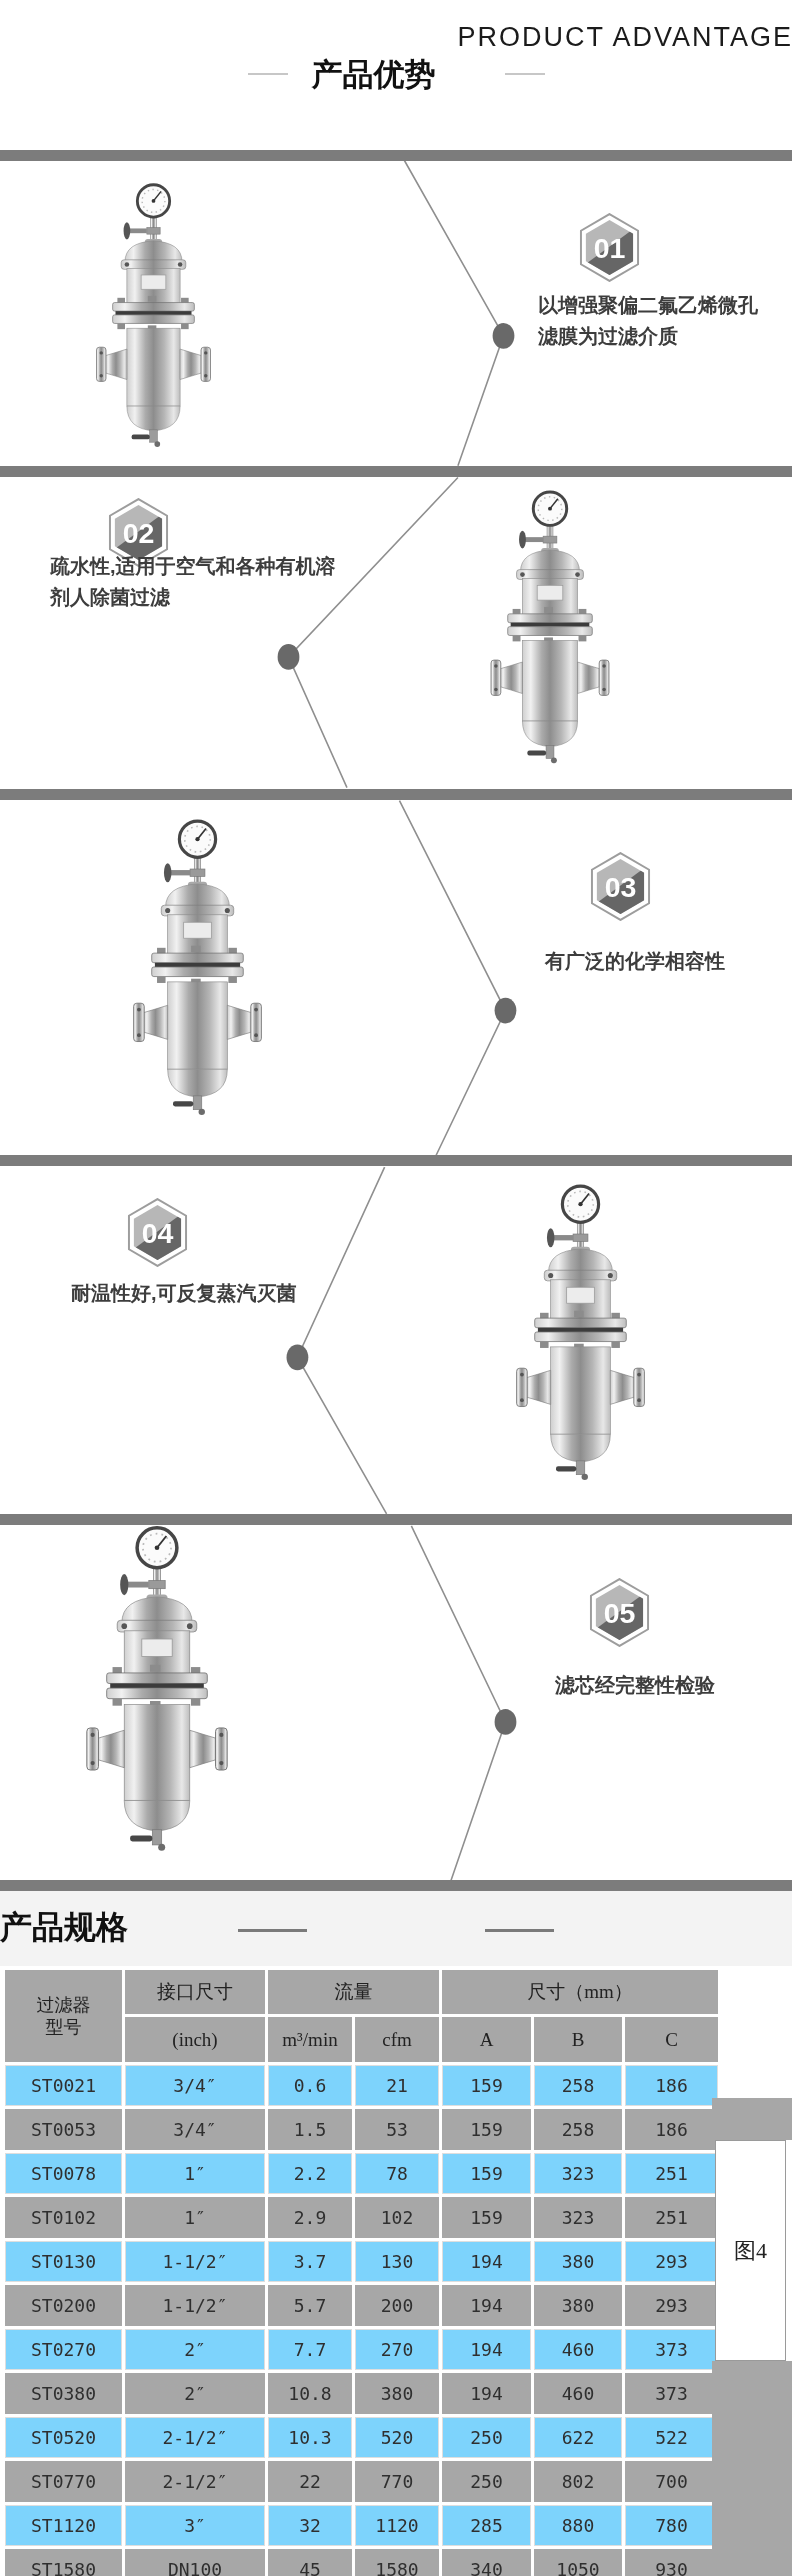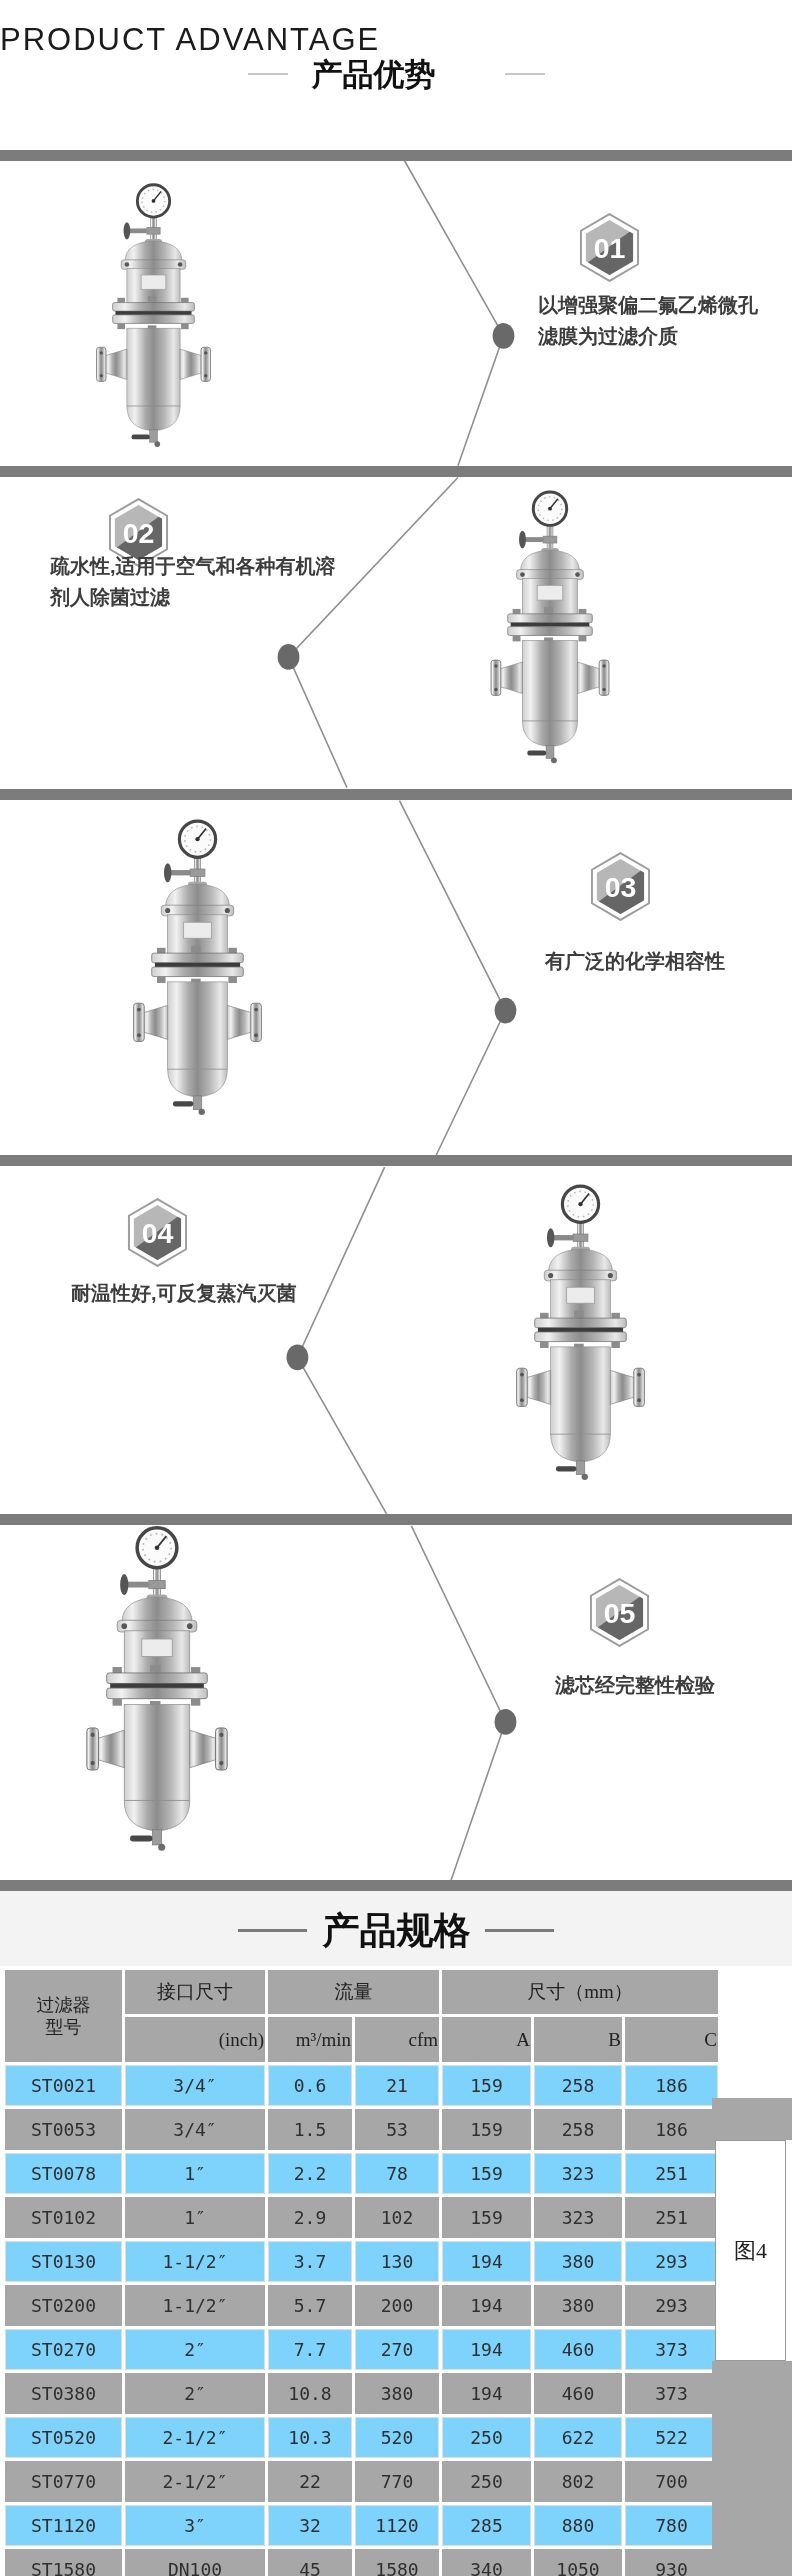--- a/index.html
+++ b/index.html
@@ -1,21 +1,21 @@
 <!DOCTYPE html>
 <html><head>
 <meta charset="utf-8">
 <style>
   html,body{margin:0;padding:0;background:#ffffff;}
   #page{position:relative;width:793px;height:2576px;background:#ffffff;overflow:hidden;
         font-family:"Liberation Sans",sans-serif;}
   .abs{position:absolute;}
 
   
-  .title-en{left:0;top:22px;width:793px;text-align:left;font-size:31px;letter-spacing:2px;
+  .title-en{left:0;top:22px;width:793px;text-align:right;font-size:27px;letter-spacing:2px;
             color:#1b1b1b;font-weight:400;}
   .title-zh{left:0;top:54px;width:747px;text-align:center;font-size:31px;font-weight:bold;color:#111;}
   .zh-dash{height:2px;background:#c7c7c7;top:73px;width:40px;}
   .zh-dash.l{left:248px;} .zh-dash.r{left:505px;}
 
   
   .sep{left:0;width:793px;height:11px;background:#7c7c7c;}
 
   
   #zigzag{left:0;top:0;pointer-events:none;}
@@ -27,31 +27,31 @@
   .badge text{font-family:"Liberation Sans",sans-serif;font-size:29px;font-weight:bold;fill:#ffffff;}
 
   
   .adv-text{font-size:20px;line-height:31px;color:#3d3d3d;font-weight:600;white-space:nowrap;}
 
   
   .product{overflow:visible;}
 
   
   .spec-band{left:0;top:1891px;width:793px;height:75px;background:#f3f3f3;}
-  .spec-title{left:0;top:1906px;width:793px;text-align:center;font-size:37px;font-weight:bold;color:#111;}
+  .spec-title{left:0;top:1906px;width:793px;text-align:left;font-size:32px;font-weight:bold;color:#111;}
   .spec-dash{height:3px;background:#7a7a7a;top:1929px;width:69px;}
   .spec-dash.l{left:238px;} .spec-dash.r{left:485px;}
 
   
   #spec-table-wrap{left:2px;top:1967px;width:709px;}
   table{border-collapse:separate;border-spacing:3px;table-layout:fixed;width:709px;}
   th,td{text-align:center;vertical-align:middle;overflow:hidden;}
   th{background:#a7a7a7;color:#222;font-family:"Liberation Serif",serif;font-weight:400;font-size:19px;}
   thead tr:nth-child(1) th{height:42px;}
-  thead tr:nth-child(2) th{height:43px;text-align:right;}
+  thead tr:nth-child(2) th{height:43px;}
   td{height:39px;font-family:"DejaVu Sans Mono",monospace;font-size:18px;color:#2f2f2f;}
   tr.gray td{background:#a7a7a7;text-align:center;}
   tr.white td{background:#7dd3fc;box-shadow:inset 0 0 0 1px #dedede;}
   th.model{font-size:18px;line-height:22px;}
 
   
   .strip-band{left:712px;top:2098px;width:80px;height:42px;background:#a7a7a7;}
   .strip-block{left:712px;top:2361px;width:80px;height:215px;background:#a7a7a7;}
   .fig-box{left:715px;top:2140px;width:69px;height:219px;background:#ffffff;border:1px solid #9a9a9a;
            display:flex;align-items:center;justify-content:center;

